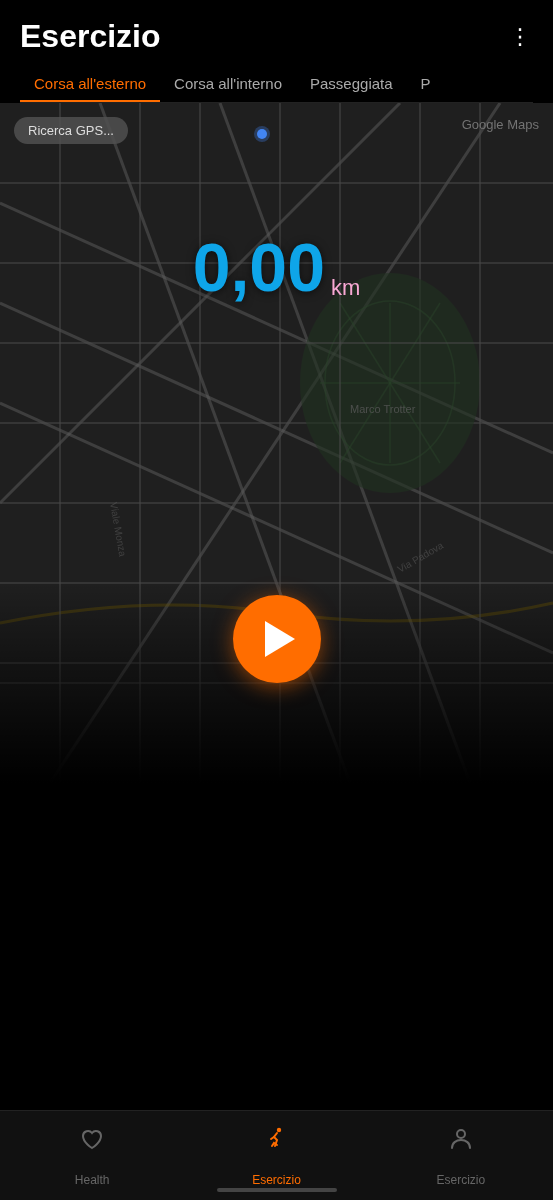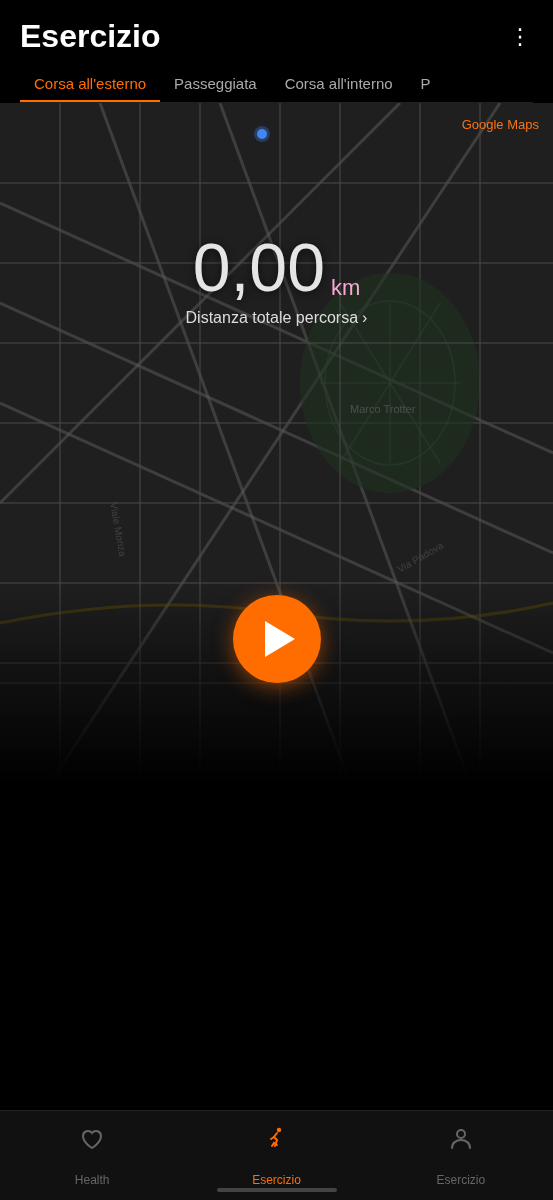--- a/index.html
+++ b/index.html
@@ -117,21 +117,21 @@
       cursor: pointer;
       z-index: 5;
     }
 
     
     .google-maps-label {
       position: absolute;
       top: 14px;
       right: 14px;
       font-size: 13px;
-      color: #f97316;
+      color: #737373;
       z-index: 5;
       font-weight: 500;
     }
 
     
     .blue-dot {
       position: absolute;
       top: 26px;
       left: 50%;
       margin-left: -20px;
@@ -149,22 +149,22 @@
       top: 130px;
       left: 0;
       right: 0;
       display: flex;
       flex-direction: column;
       align-items: center;
       z-index: 5;
     }
     .distance-value {
       font-size: 68px;
-      font-weight: 400;
-      color: #e5e5e5;
+      font-weight: 700;
+      color: #0ea5e9;
       line-height: 1;
       text-shadow: 0 1px 8px rgba(0,0,0,0.6);
     }
     .distance-unit {
       font-size: 22px;
       color: #f9a8d4;
       margin-left: 6px;
       font-weight: 300;
     }
     .distance-row {
@@ -279,24 +279,24 @@
 <div class="header">
   <div class="header-top">
     <span class="app-title">Esercizio</span>
     <span class="more-icon">⋮</span>
   </div>
   <div class="tabs">
     <div class="tab active">
       <span>Corsa all'esterno</span>
     </div>
     <div class="tab">
-      <span>Passeggiata</span>
+      <span>Corsa all'interno</span>
     </div>
     <div class="tab">
-      <span>Corsa all'interno</span>
+      <span>Passeggiata</span>
     </div>
     <div class="tab">
       <span>P</span>
     </div>
   </div>
 </div>
 
 <div class="map-container">
 
   <svg class="map-bg" viewBox="0 0 553 680" xmlns="http://www.w3.org/2000/svg">
@@ -341,33 +341,32 @@
 
     <text x="350" y="310" font-size="11" fill="#aaa" opacity="0.7" font-family="Arial">Marco Trotter</text>
     <text x="400" y="470" font-size="10" fill="#aaa" opacity="0.5" font-family="Arial" transform="rotate(-30,400,470)">Via Padova</text>
     <text x="110" y="400" font-size="10" fill="#aaa" opacity="0.5" font-family="Arial" transform="rotate(80,110,400)">Viale Monza</text>
   </svg>
 
   <div class="map-overlay"></div>
 
   <div class="map-fade-bottom"></div>
 
+  <div class="gps-btn">
+    <span>Ricerca GPS...</span>
+  </div>
 
   <div class="blue-dot"></div>
 
   <div class="google-maps-label">Google Maps</div>
 
   <div class="distance-display">
     <div class="distance-row">
       <span class="distance-value">0,00</span>
       <span class="distance-unit">km</span>
-    </div>
-    <div class="distance-label">
-      <span>Distanza totale percorsa</span>
-      <span class="chevron-right">›</span>
     </div>
   </div>
 
   <div class="play-btn">
     <div class="play-triangle"></div>
   </div>
 </div>
 
 <div class="bottom-area"></div>
 

